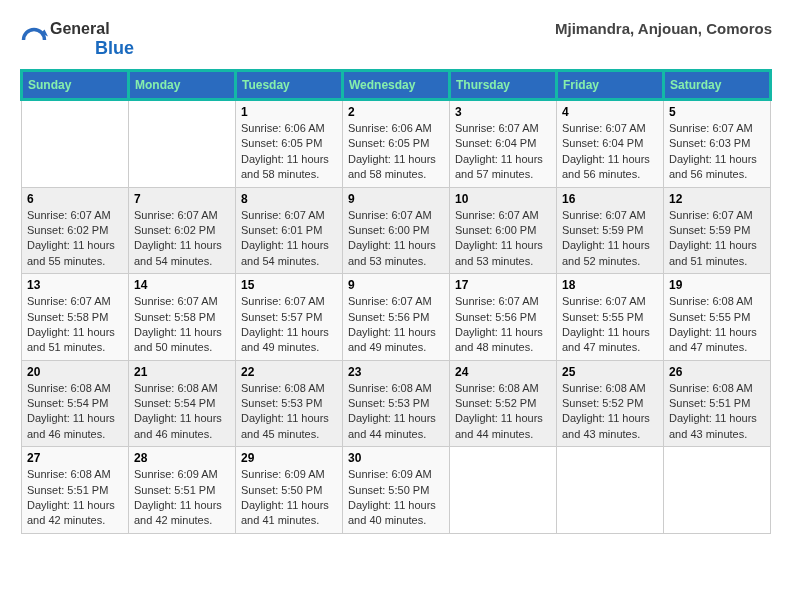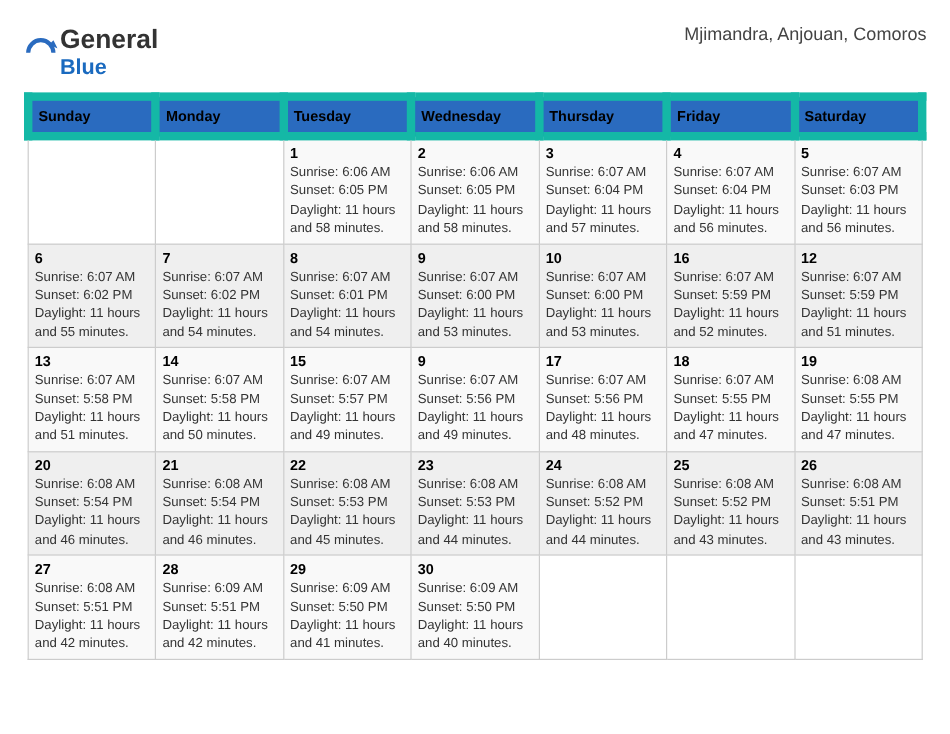--- a/index.html
+++ b/index.html
@@ -14,60 +14,61 @@
       display: flex;
       justify-content: space-between;
       align-items: flex-start;
       margin-bottom: 10px;
     }
     .logo {
       display: flex;
       align-items: center;
     }
     .logo-text-general {
-      font-size: 22px;
+      font-size: 16px;
       font-weight: bold;
       color: #333;
     }
     .logo-text-blue {
       font-size: 18px;
       font-weight: bold;
       color: #1a6abf;
+      margin-left: 45px;
     }
     .logo-icon {
       width: 28px;
       height: 28px;
       margin-right: 2px;
     }
     .title-block {
       text-align: right;
     }
     .title-block h1 {
       font-size: 32px;
       font-weight: bold;
       color: #222;
     }
     .title-block h2 {
       font-size: 15px;
-      font-weight: normal;
+      font-weight: bold;
       color: #444;
     }
     table {
       width: 100%;
       border-collapse: collapse;
       font-size: 11px;
     }
     thead tr th {
       background-color: #2a6bbf;
-      color: #000000;
+      color: #86efac;
       text-align: left;
       padding: 6px 5px;
       font-size: 12px;
       font-weight: bold;
-      border: 7px solid #14b8a6;
+      border: 3px solid #14b8a6;
     }
     tbody tr td {
       border: 1px solid #ccc;
       vertical-align: top;
       padding: 4px 5px;
       min-height: 80px;
       width: 107px;
     }
     tbody tr:nth-child(odd) td {
       background-color: #f9f9f9;

